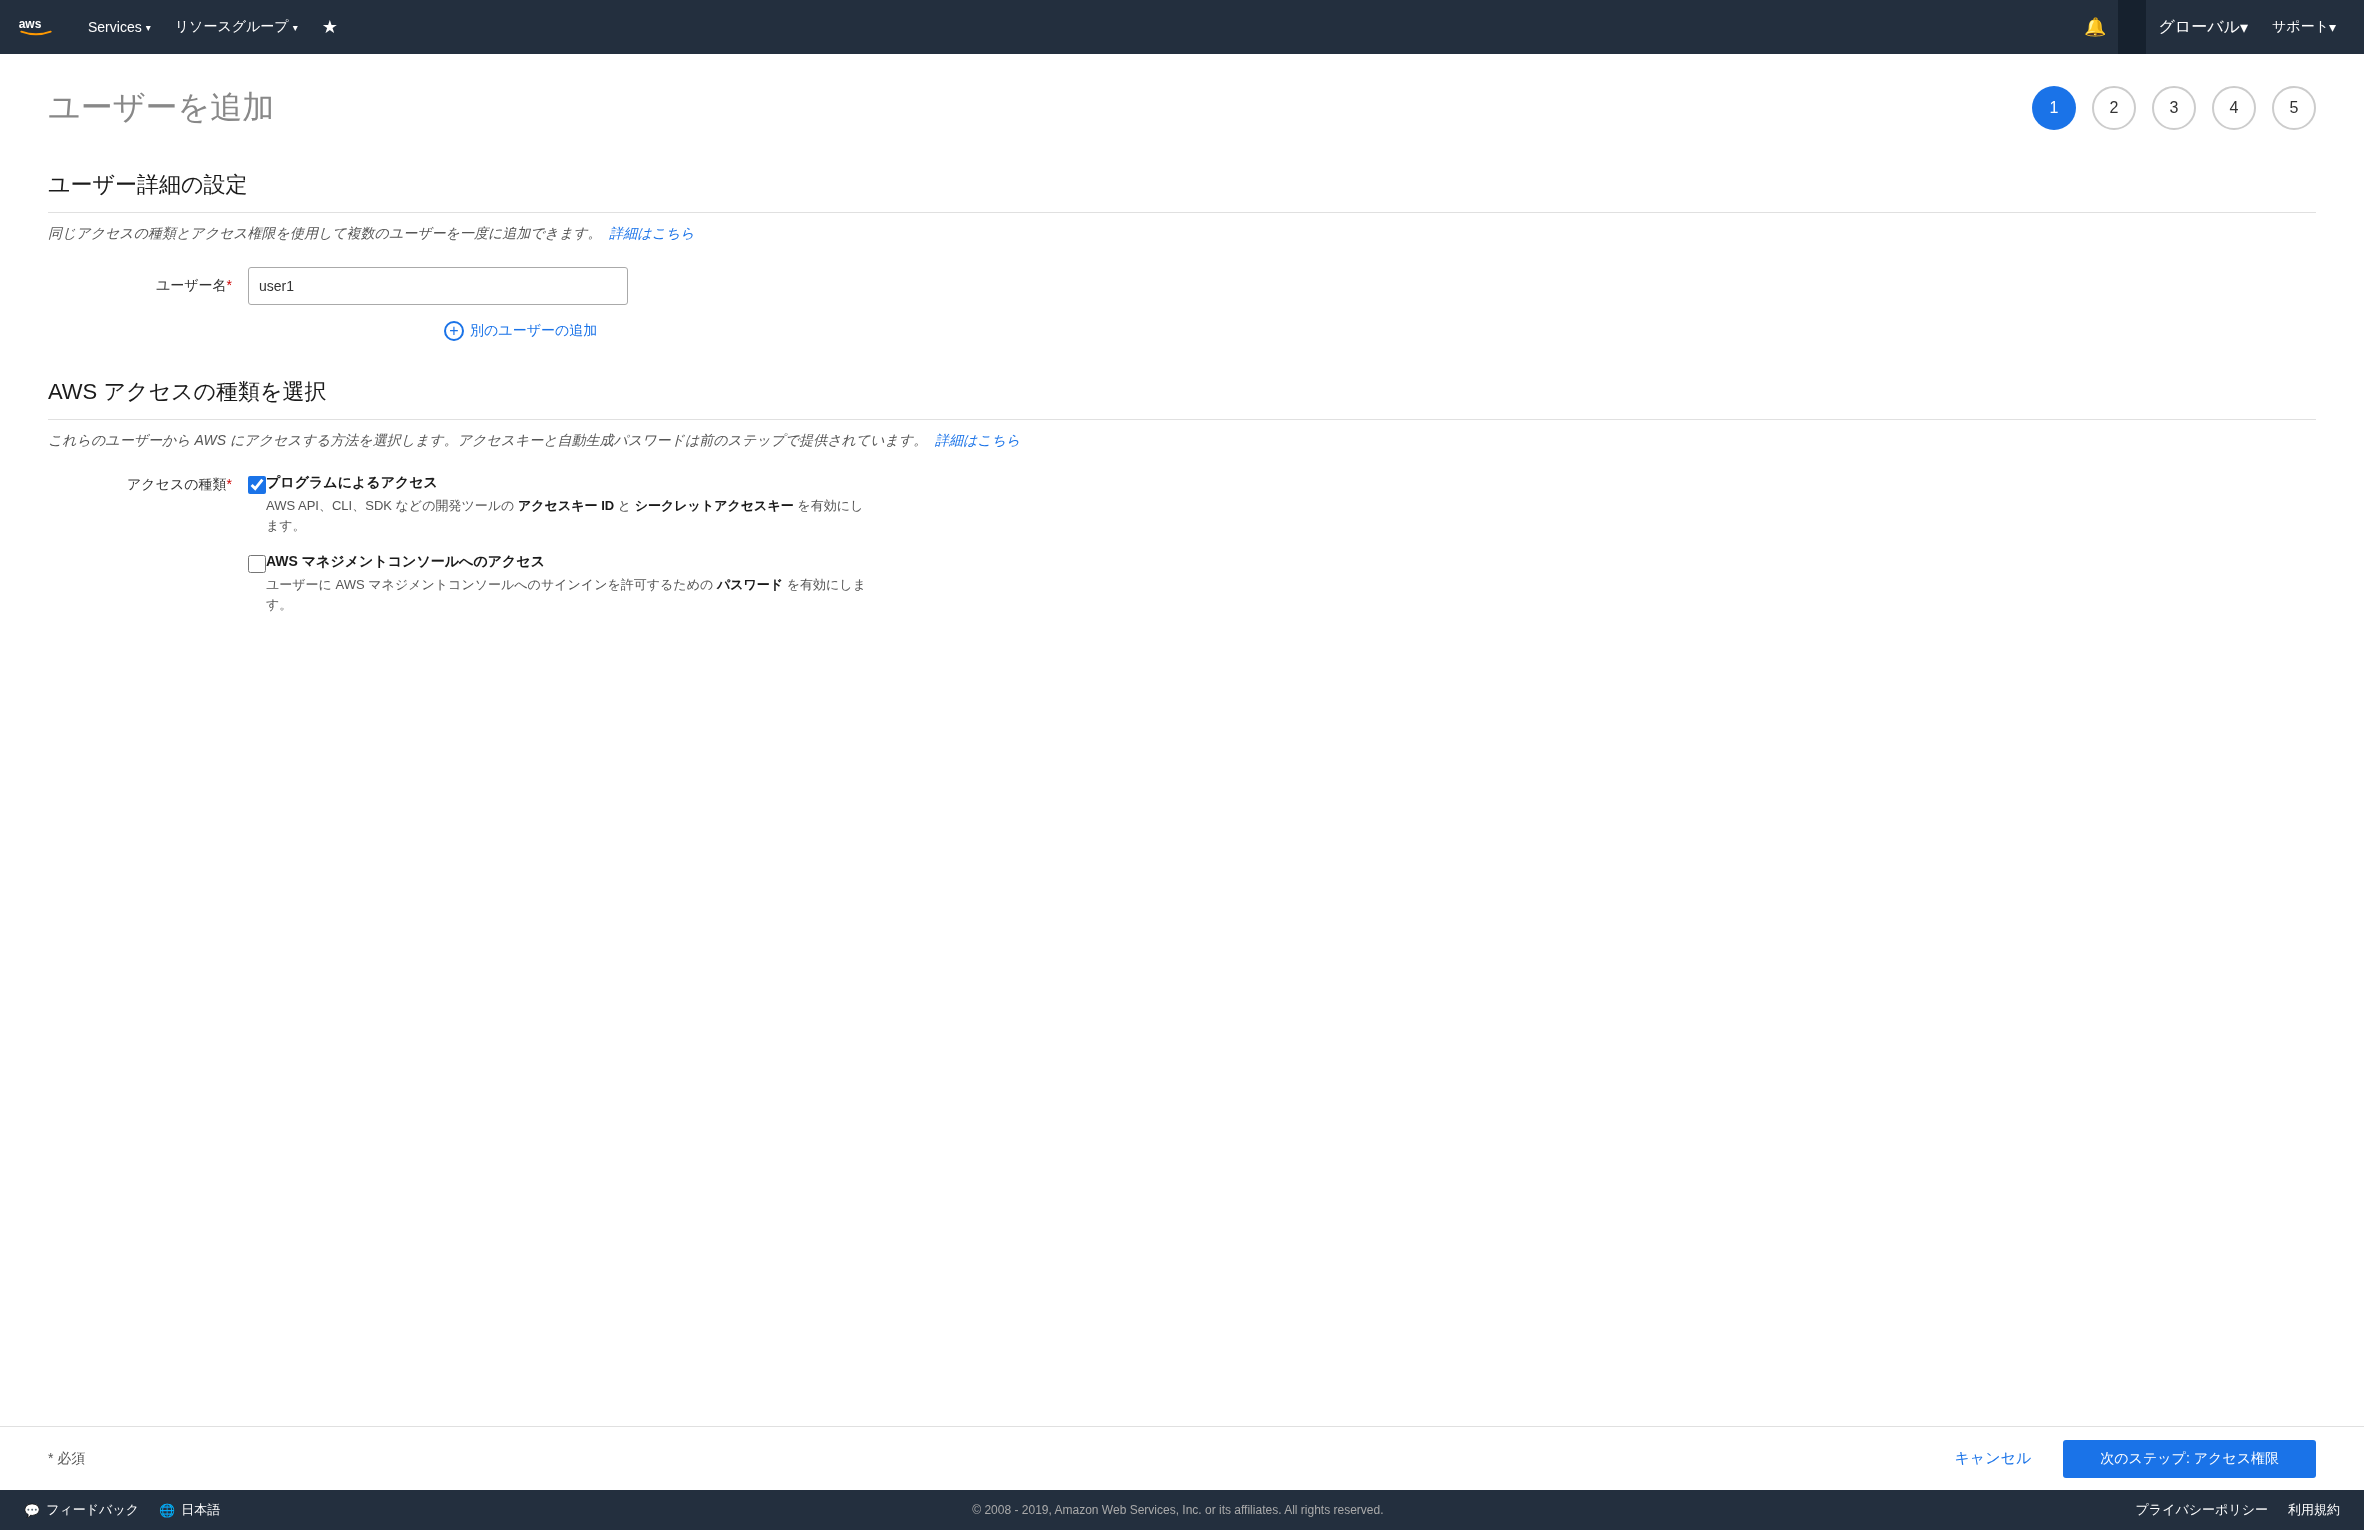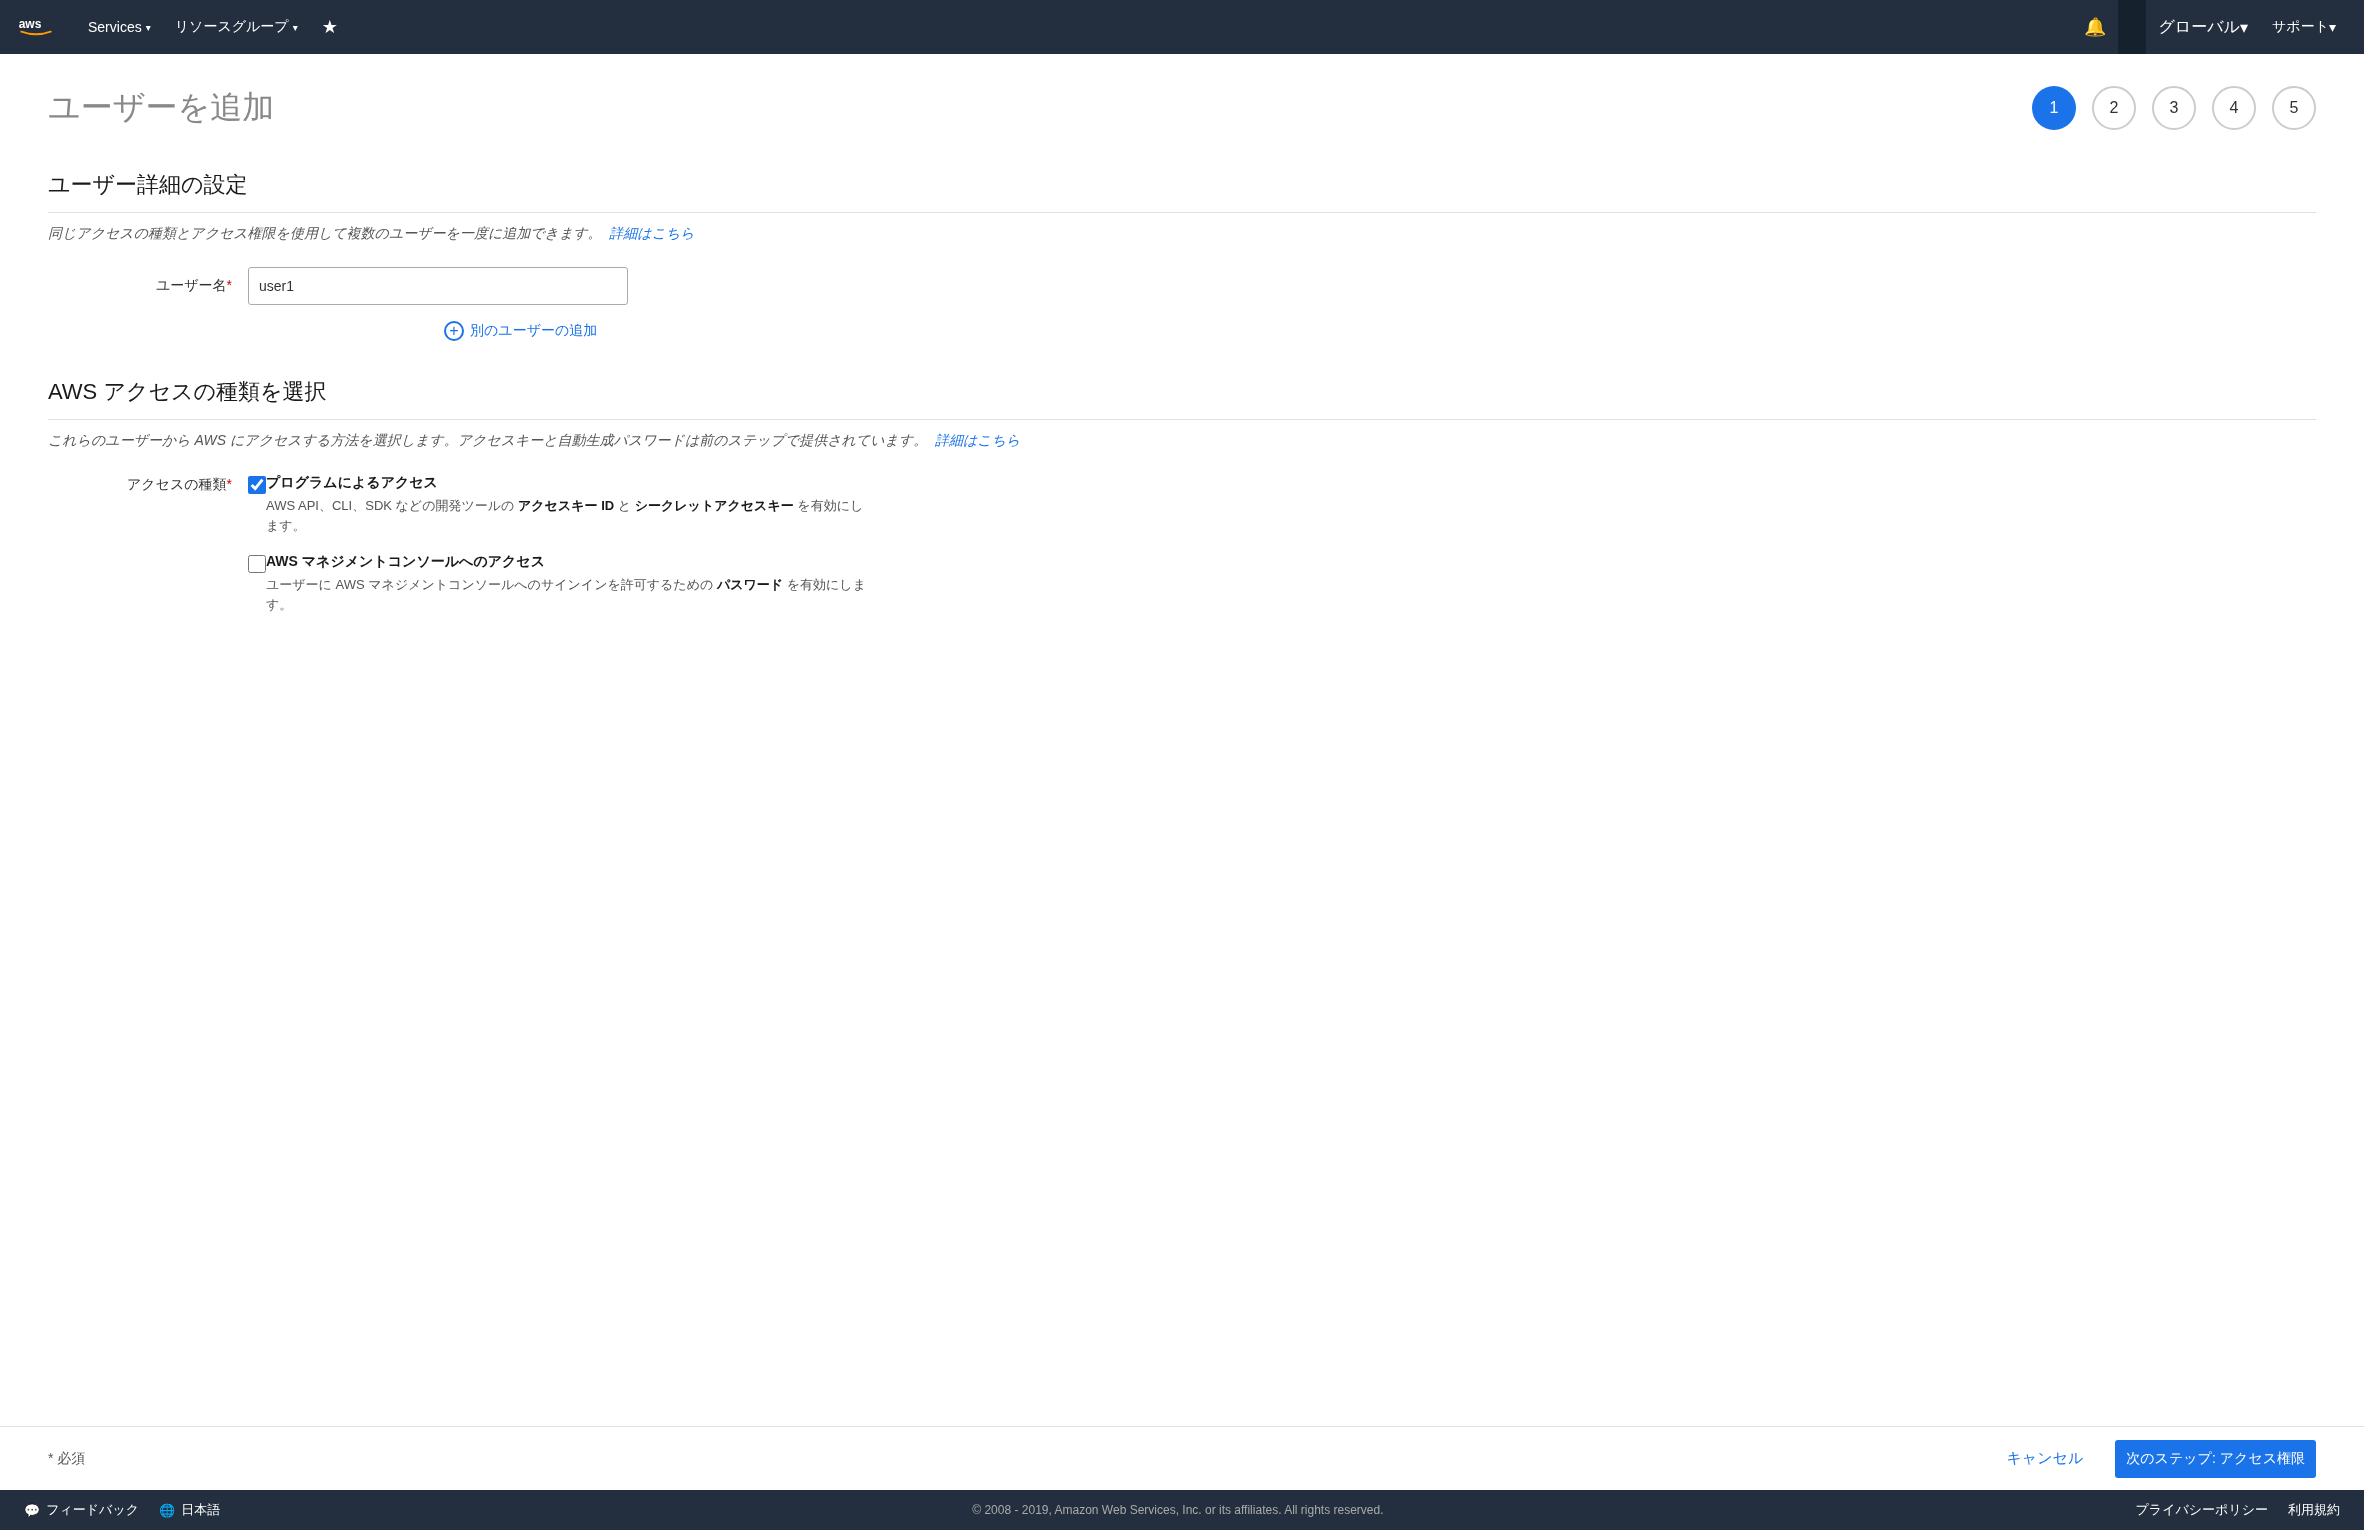--- a/index.html
+++ b/index.html
@@ -289,21 +289,21 @@
       cursor: pointer;
       padding: 8px 16px;
       font-family: Liberation Mono, monospace;
     }
     .btn-next {
       background: #1a73e8;
       color: #fff;
       border: none;
       border-radius: 3px;
       font-size: 14px;
-      padding: 10px 11px;
+      padding: 10px 37px;
       cursor: pointer;
       font-weight: 500;
     }
 
     
     .bottom-bar {
       background: #232f3e;
       height: 40px;
       display: flex;
       align-items: center;

